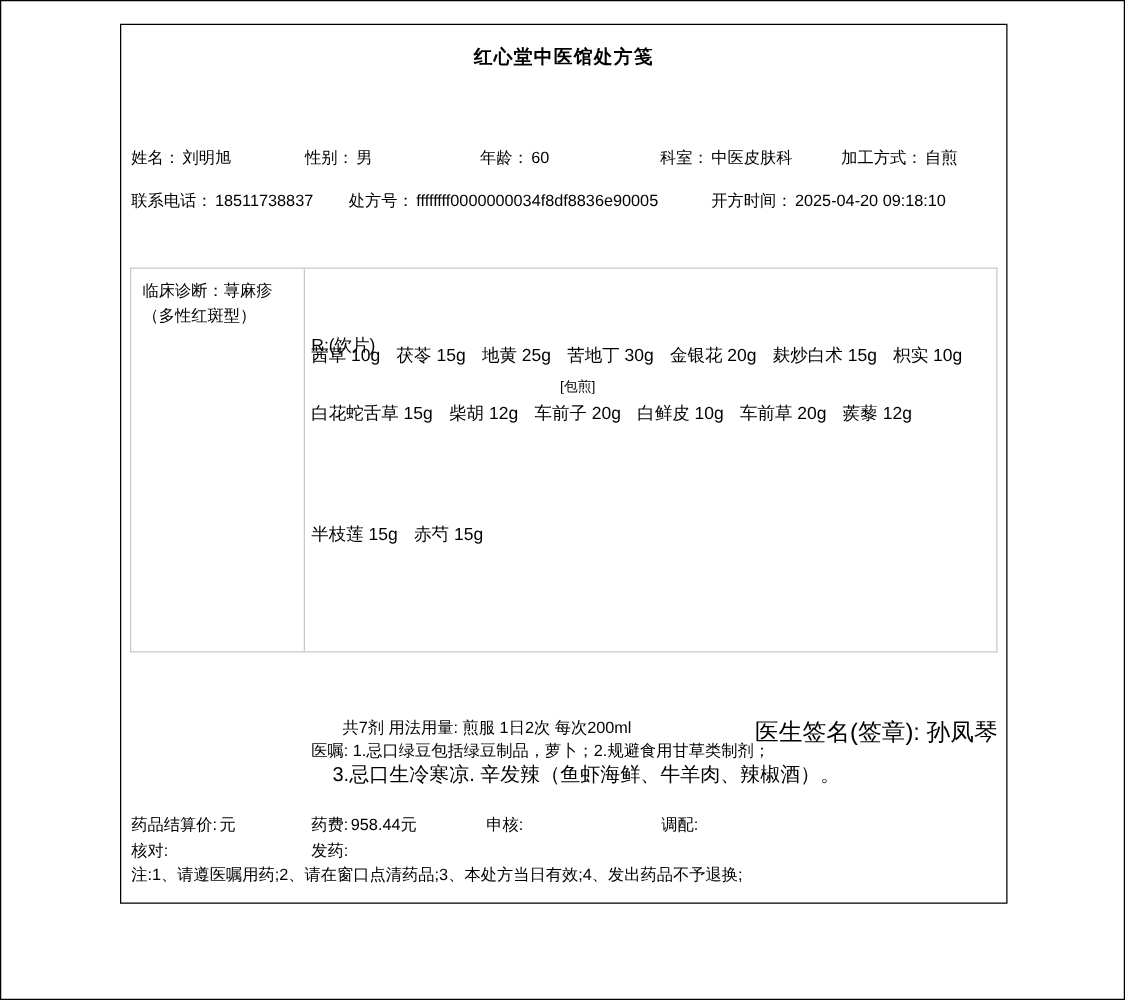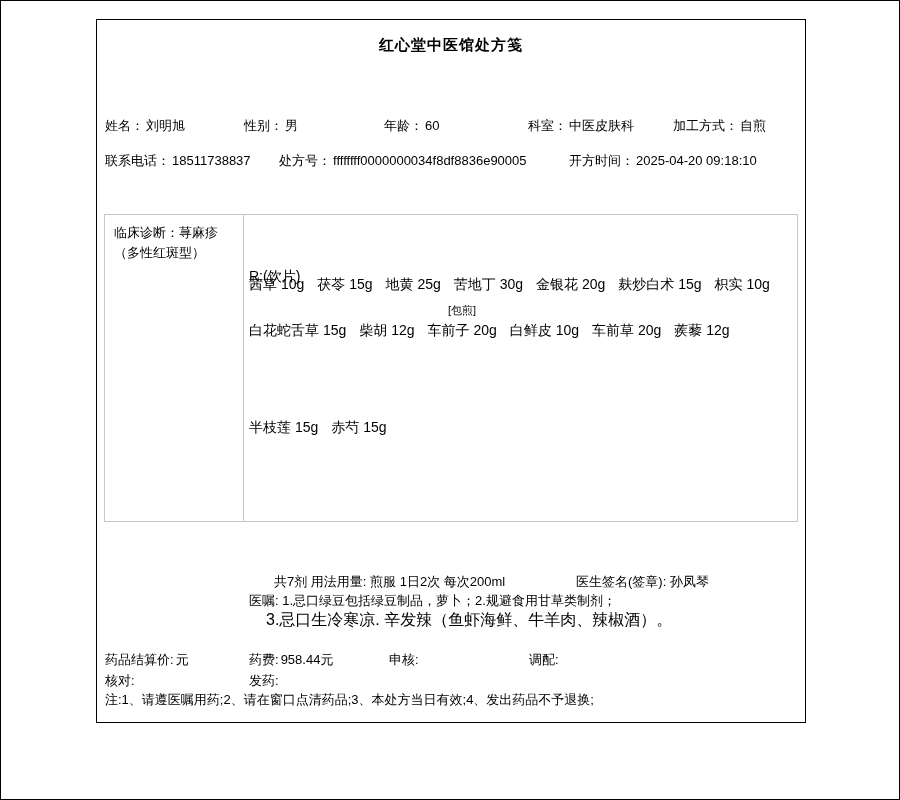--- a/index.html
+++ b/index.html
@@ -29,21 +29,21 @@
   .rx-col{flex:1;position:relative;}
   .rx-header{position:absolute;left:5px;top:13px;font-size:14px;margin-top:40px;}
   .med-row{position:absolute;left:5px;display:flex;gap:13px;font-size:14px;white-space:nowrap;}
   #med-row-1{top:61px}
   #med-row-2{top:87px}
   #med-row-3{top:157px}
   #med-row-4{top:204px}
   .med-item{display:flex;flex-direction:column;align-items:flex-end;}
   .anno{height:20px;font-size:11px;line-height:16px;align-self:center;}
   .usage{position:absolute;left:20px;top:358px;font-size:13px;white-space:nowrap;margin-left:10px;}
-  .doctor{position:absolute;left:332px;top:358px;font-size:13px;white-space:nowrap;}
+  .doctor{position:absolute;left:360px;top:358px;font-size:19px;white-space:nowrap;}
   .advice1{position:absolute;left:5px;top:377px;font-size:13px;white-space:nowrap;}
   .advice2{position:absolute;left:22px;top:395px;font-size:16px;white-space:nowrap;}
 
   #f-price{left:104px;top:650px}
   #f-fee{left:248px;top:650px}
   #f-review{left:388px;top:650px}
   #f-prep{left:528px;top:650px}
   #f-check{left:104px;top:671px}
   #f-dispense{left:248px;top:671px}
   #f-notes{left:104px;top:690px}

